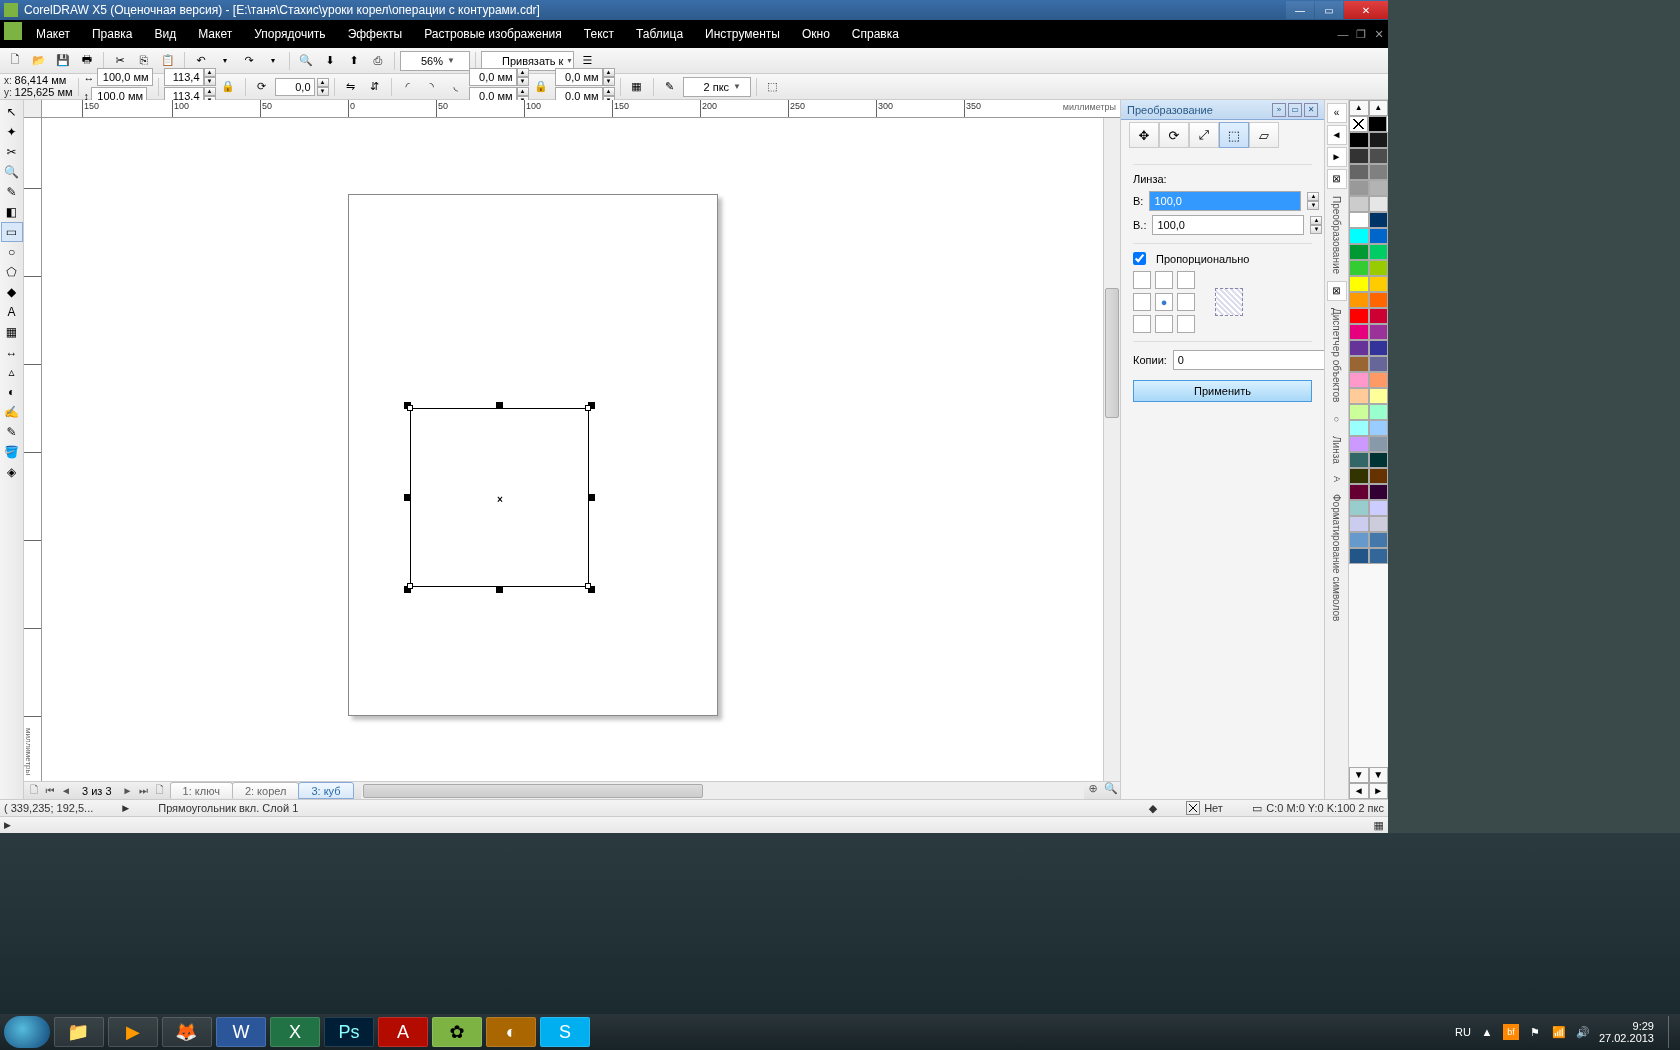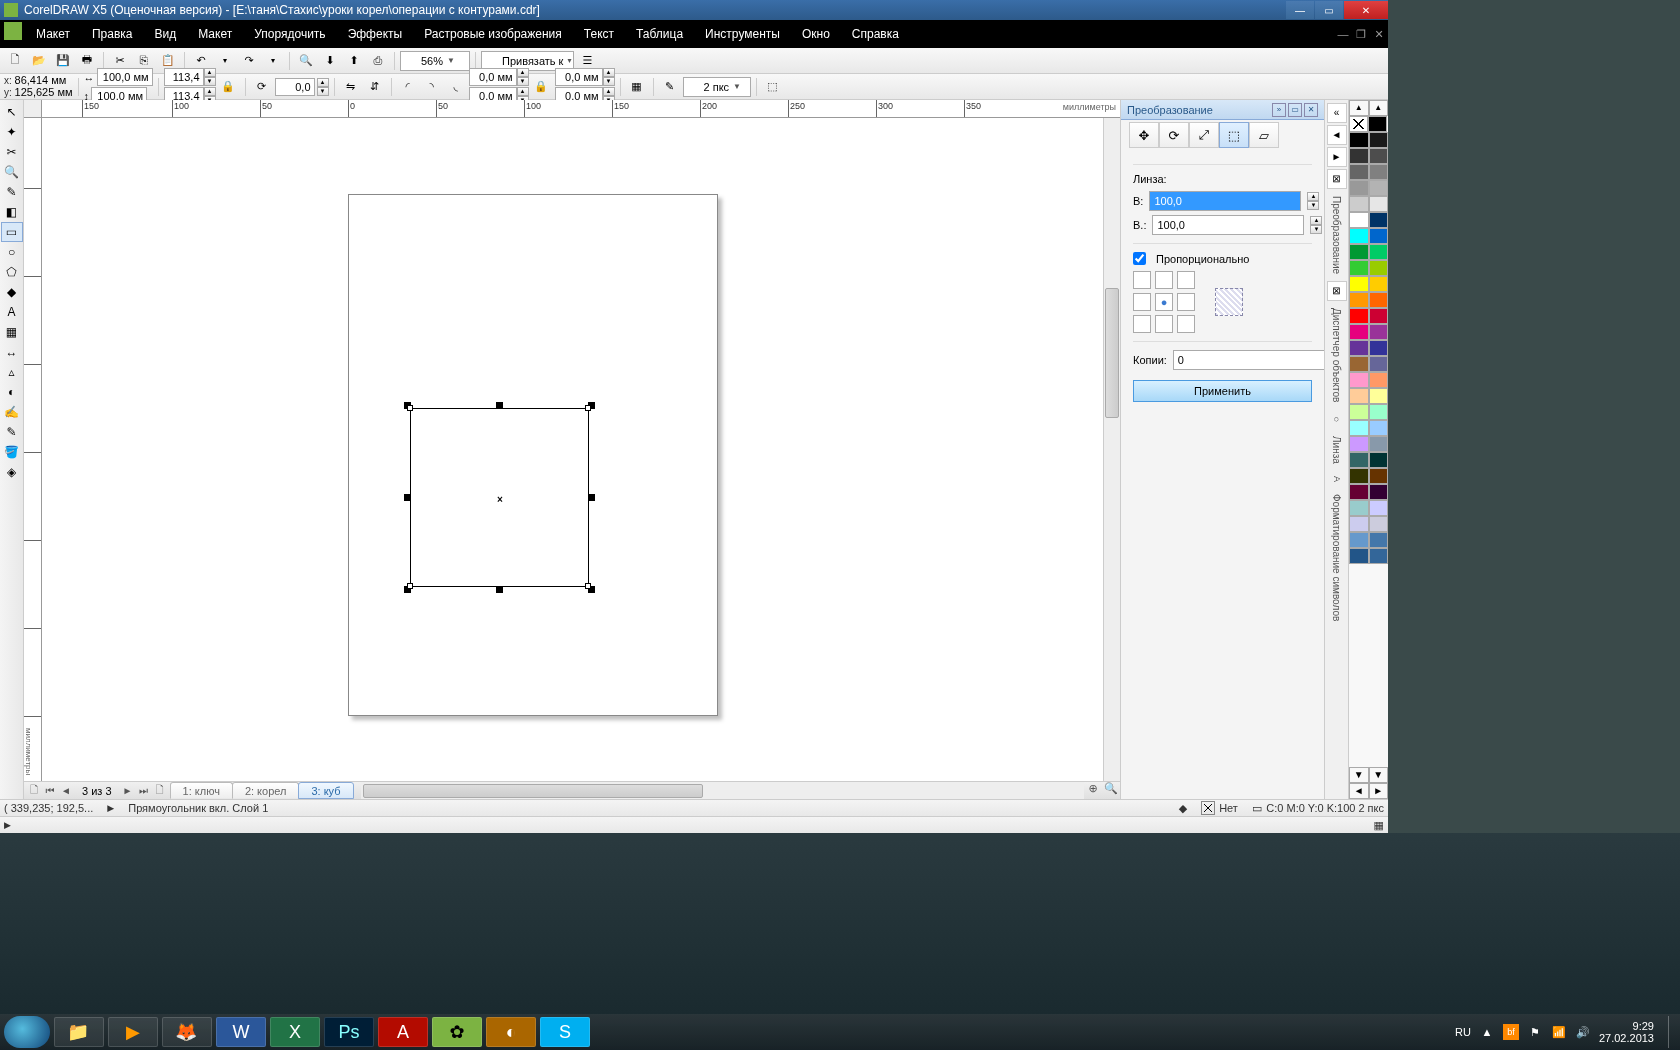--- a/index.html
+++ b/index.html
@@ -104,21 +104,21 @@
 .page-nav { display: flex; align-items: center; padding: 0 2px; }
 .page-nav .pn-btn { width: 16px; text-align: center; color: #555; font-size: 10px; }
 .page-nav .pn-label { padding: 0 8px; font-size: 11px; }
 .doc-tab { padding: 2px 12px; border: 1px solid #bbb; border-bottom: 1px solid #e8e8e8; background: linear-gradient(#fff,#eee); font-size: 11px; margin-right: -1px; color: #666; border-radius: 3px 3px 0 0; }
 .doc-tab.active { background: linear-gradient(#f0f8ff,#d8e8f8); color: #2a6aa8; border-color: #88aad8; }
 .hscroll { flex: 1; display: flex; align-items: center; background: #eee; margin-left: 8px; position: relative; }
 .hscroll .hthumb { position: absolute; height: 14px; background: linear-gradient(#ddd,#ccc); border: 1px solid #aaa; border-radius: 2px; }
 .nav-icon { width: 18px; text-align: center; color: #555; }
 
 
-.status { height: 17px; background: linear-gradient(#f4f4f4,#e8e8e8); border-top: 1px solid #ccc; display: flex; align-items: center; padding: 0 4px; font-size: 11px; color: #333; gap: 14px; }
+.status { height: 17px; background: linear-gradient(#f4f4f4,#e8e8e8); border-top: 1px solid #ccc; display: flex; align-items: center; padding: 0 4px; font-size: 11px; color: #333; gap: 29px; }
 .status .seg { display: flex; align-items: center; gap: 4px; }
 .status .fill { flex: 1; }
 
 
 .taskbar { position: fixed; left: 0; right: 0; bottom: 0; height: 36px; background: linear-gradient(rgba(40,50,55,0.85),rgba(20,30,35,0.9)); display: flex; align-items: center; padding: 0 4px; gap: 4px; }
 .start-orb { width: 46px; height: 32px; border-radius: 20px; background: radial-gradient(circle at 40% 40%, #5bd, #147); }
 .task-item { width: 50px; height: 30px; background: rgba(255,255,255,0.08); border: 1px solid rgba(255,255,255,0.15); border-radius: 2px; display: flex; align-items: center; justify-content: center; font-size: 18px; }
 .tray { margin-left: auto; display: flex; align-items: center; gap: 8px; color: #fff; font-size: 11px; }
 .tray .clock { text-align: right; line-height: 12px; padding-right: 6px; }
 .tray .tray-icon { width: 16px; height: 16px; display: flex; align-items: center; justify-content: center; }

